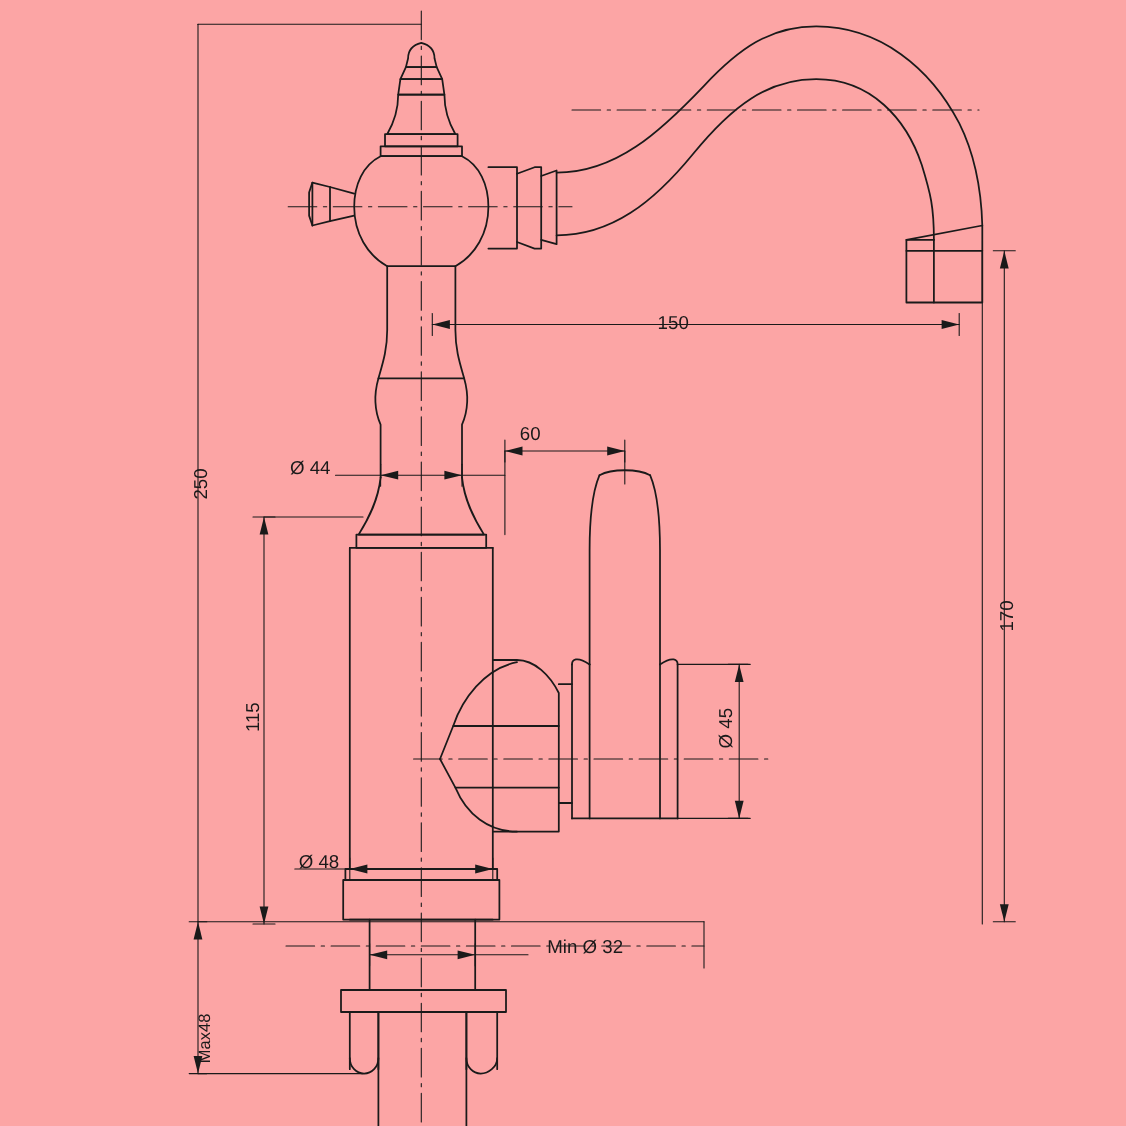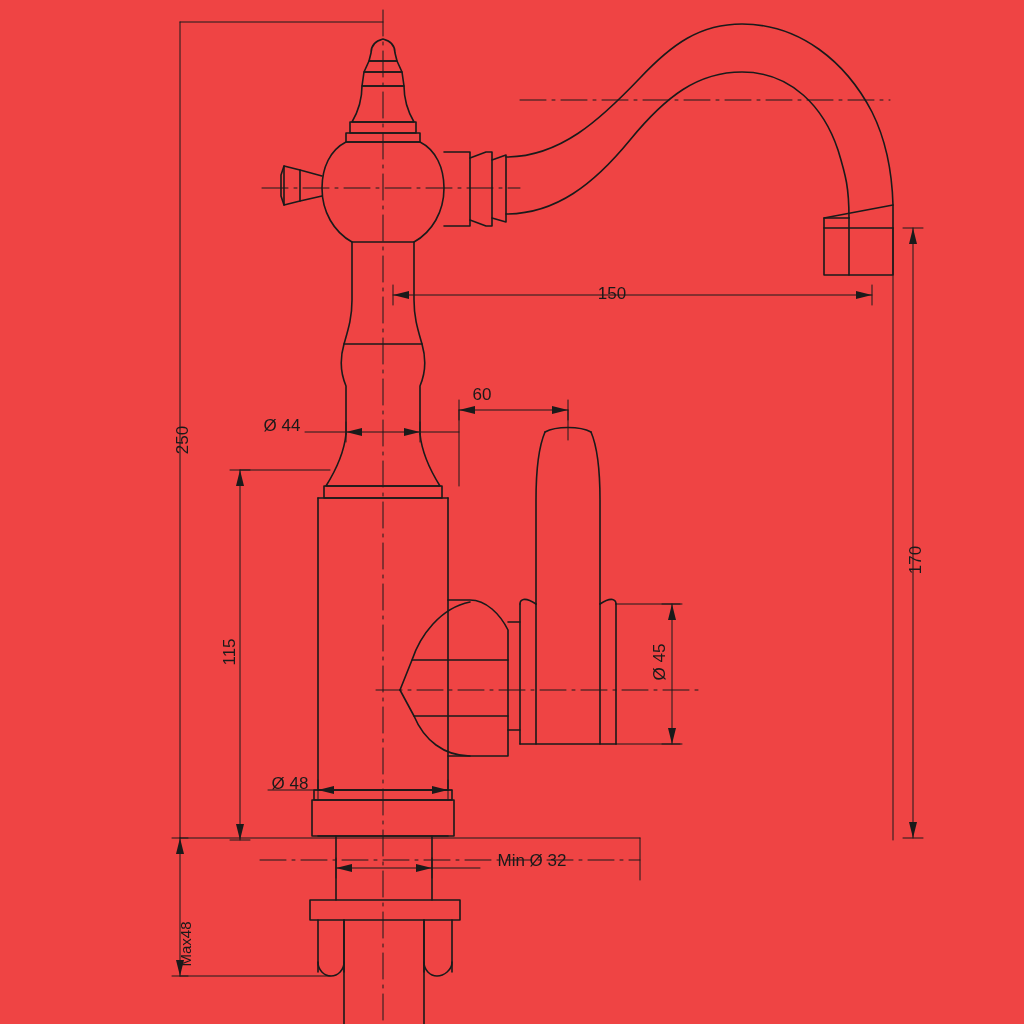--- a/index.html
+++ b/index.html
@@ -1,17 +1,17 @@
 <!DOCTYPE html>
 <html><head>
 <meta charset="utf-8">
 <style>
   html,body{margin:0;padding:0;background:#ffffff;}
   body{width:1024px;height:1024px;overflow:hidden;font-family:"Liberation Sans",sans-serif;}
-  #stage{position:relative;width:1024px;height:1024px;background:#ef4444;}
+  #stage{position:relative;width:1024px;height:1024px;background:#fca5a5;}
   svg{position:absolute;left:0;top:0;}
   .dimtext{font-family:"Liberation Sans",sans-serif;font-size:17px;fill:#1a1a1a;}
   .dimtext-sm{font-family:"Liberation Sans",sans-serif;font-size:15px;fill:#1a1a1a;}
 </style>
 </head>
 <body>
 
 <div id="stage">
 
 <svg width="1024" height="1024" viewBox="0 0 1024 1024">

